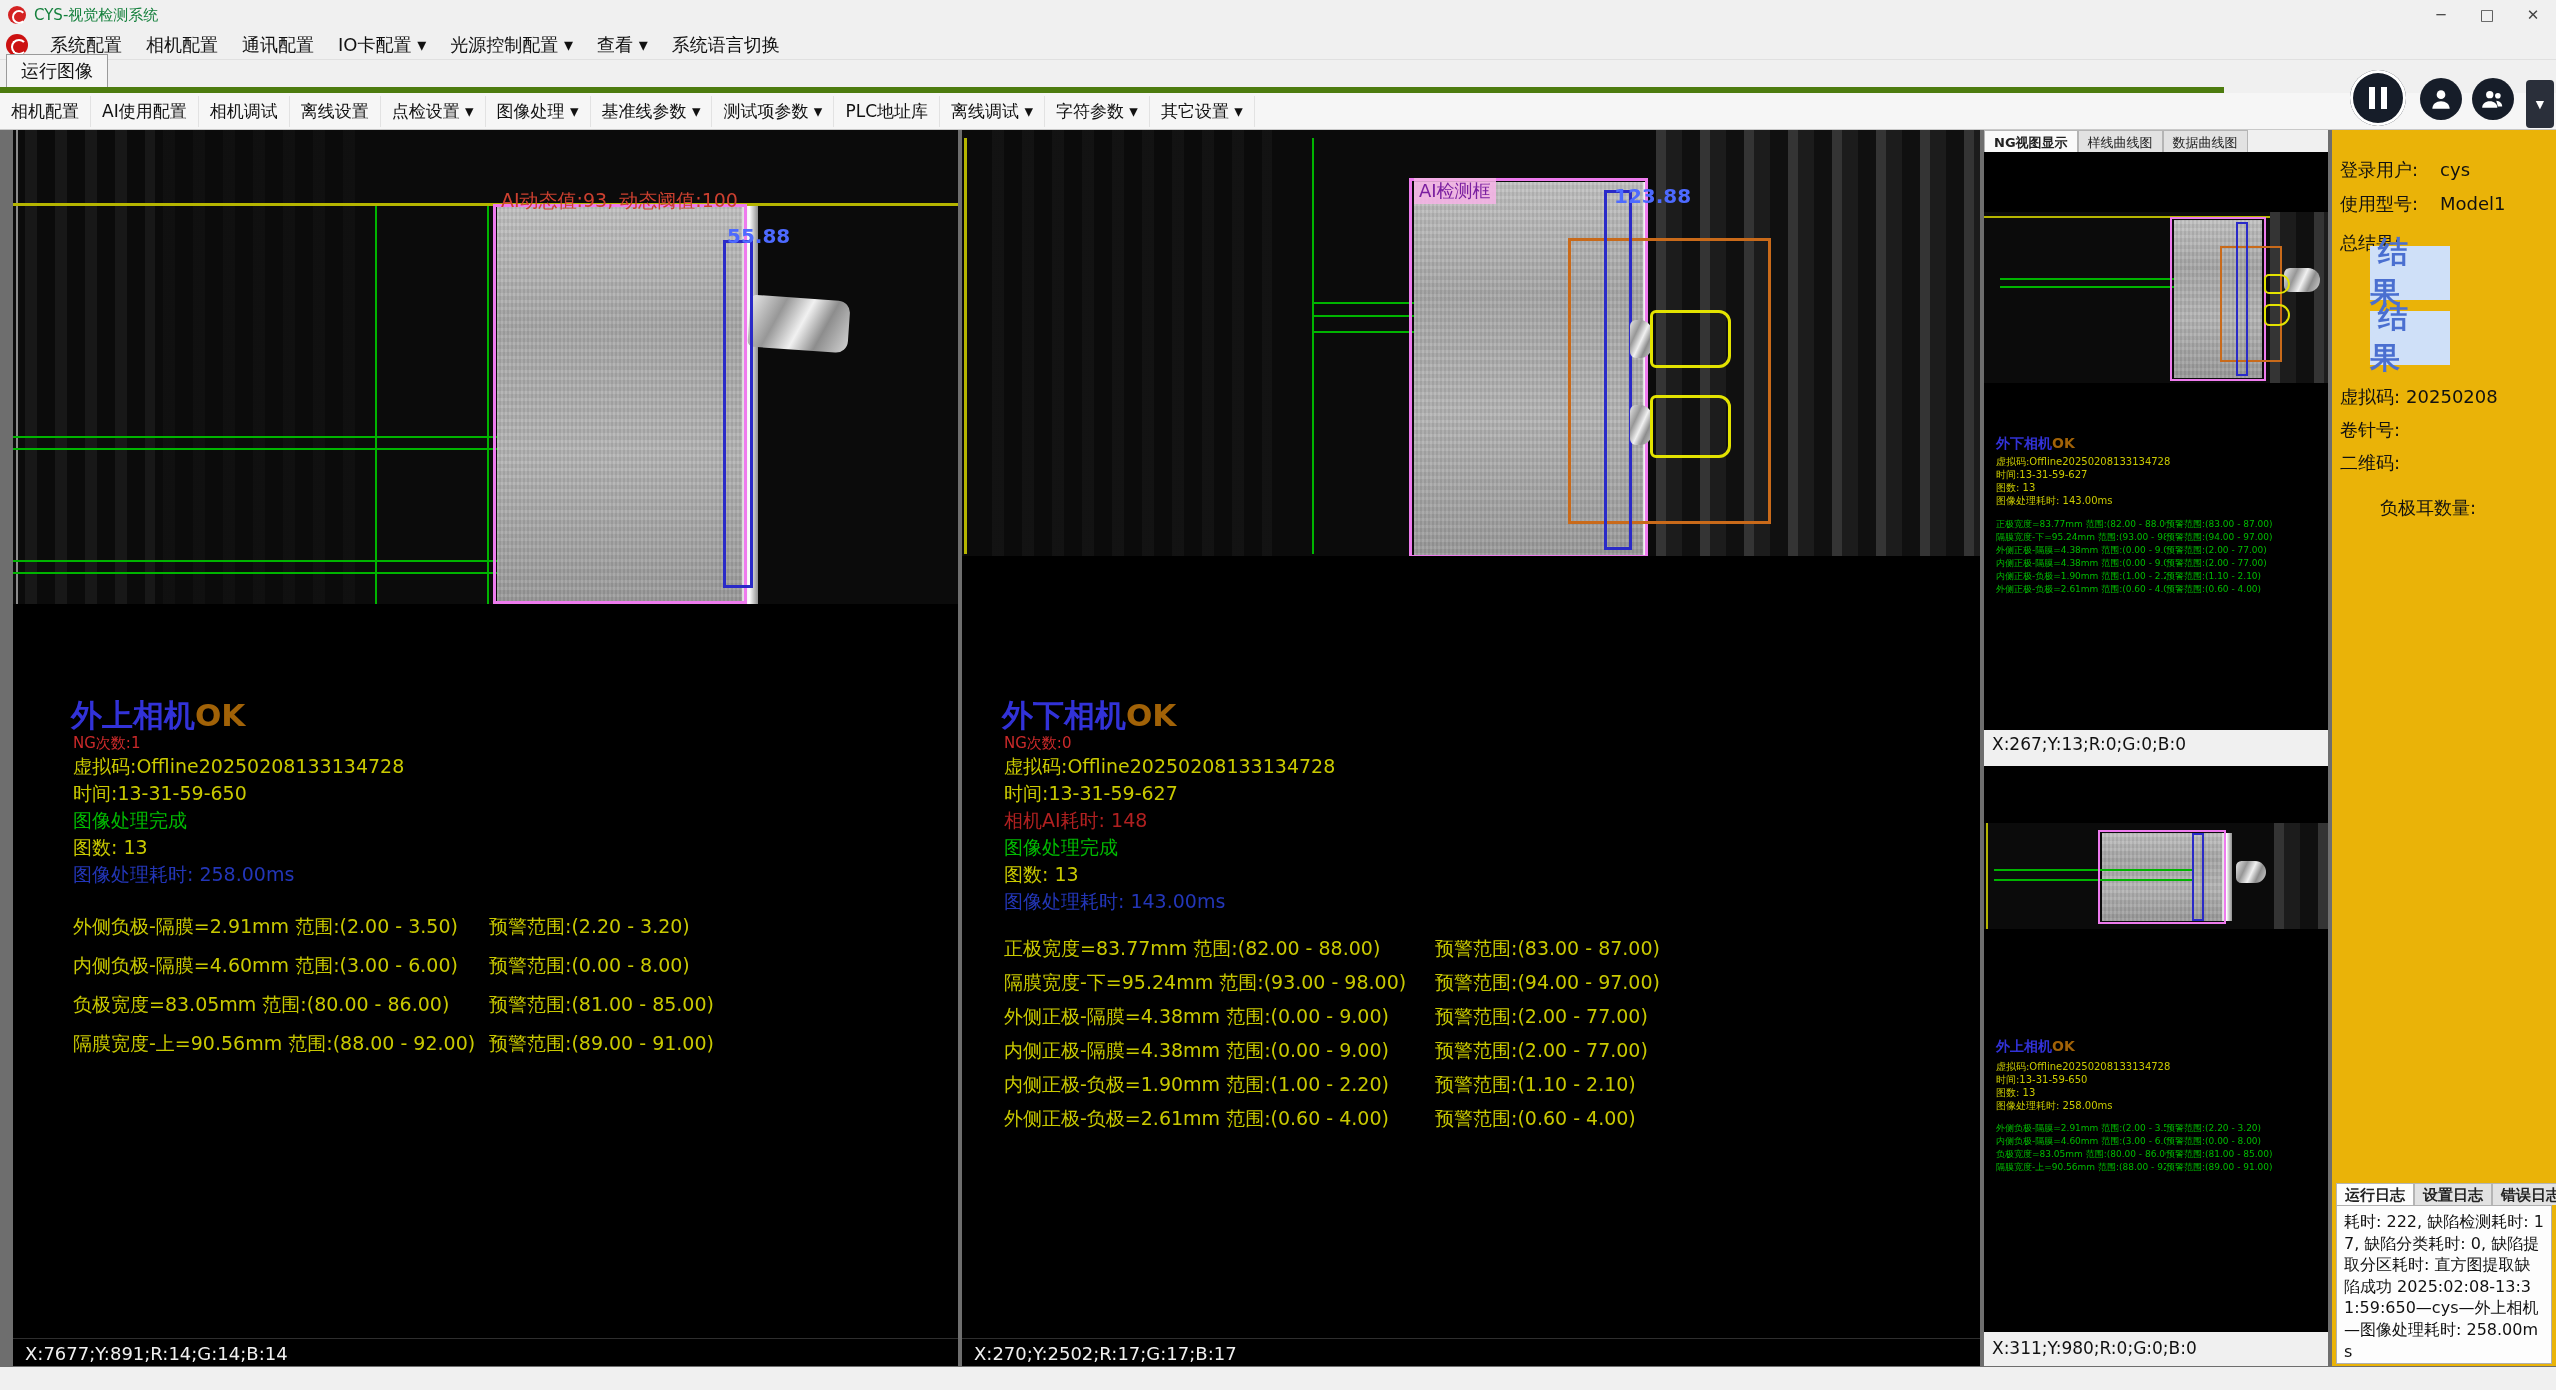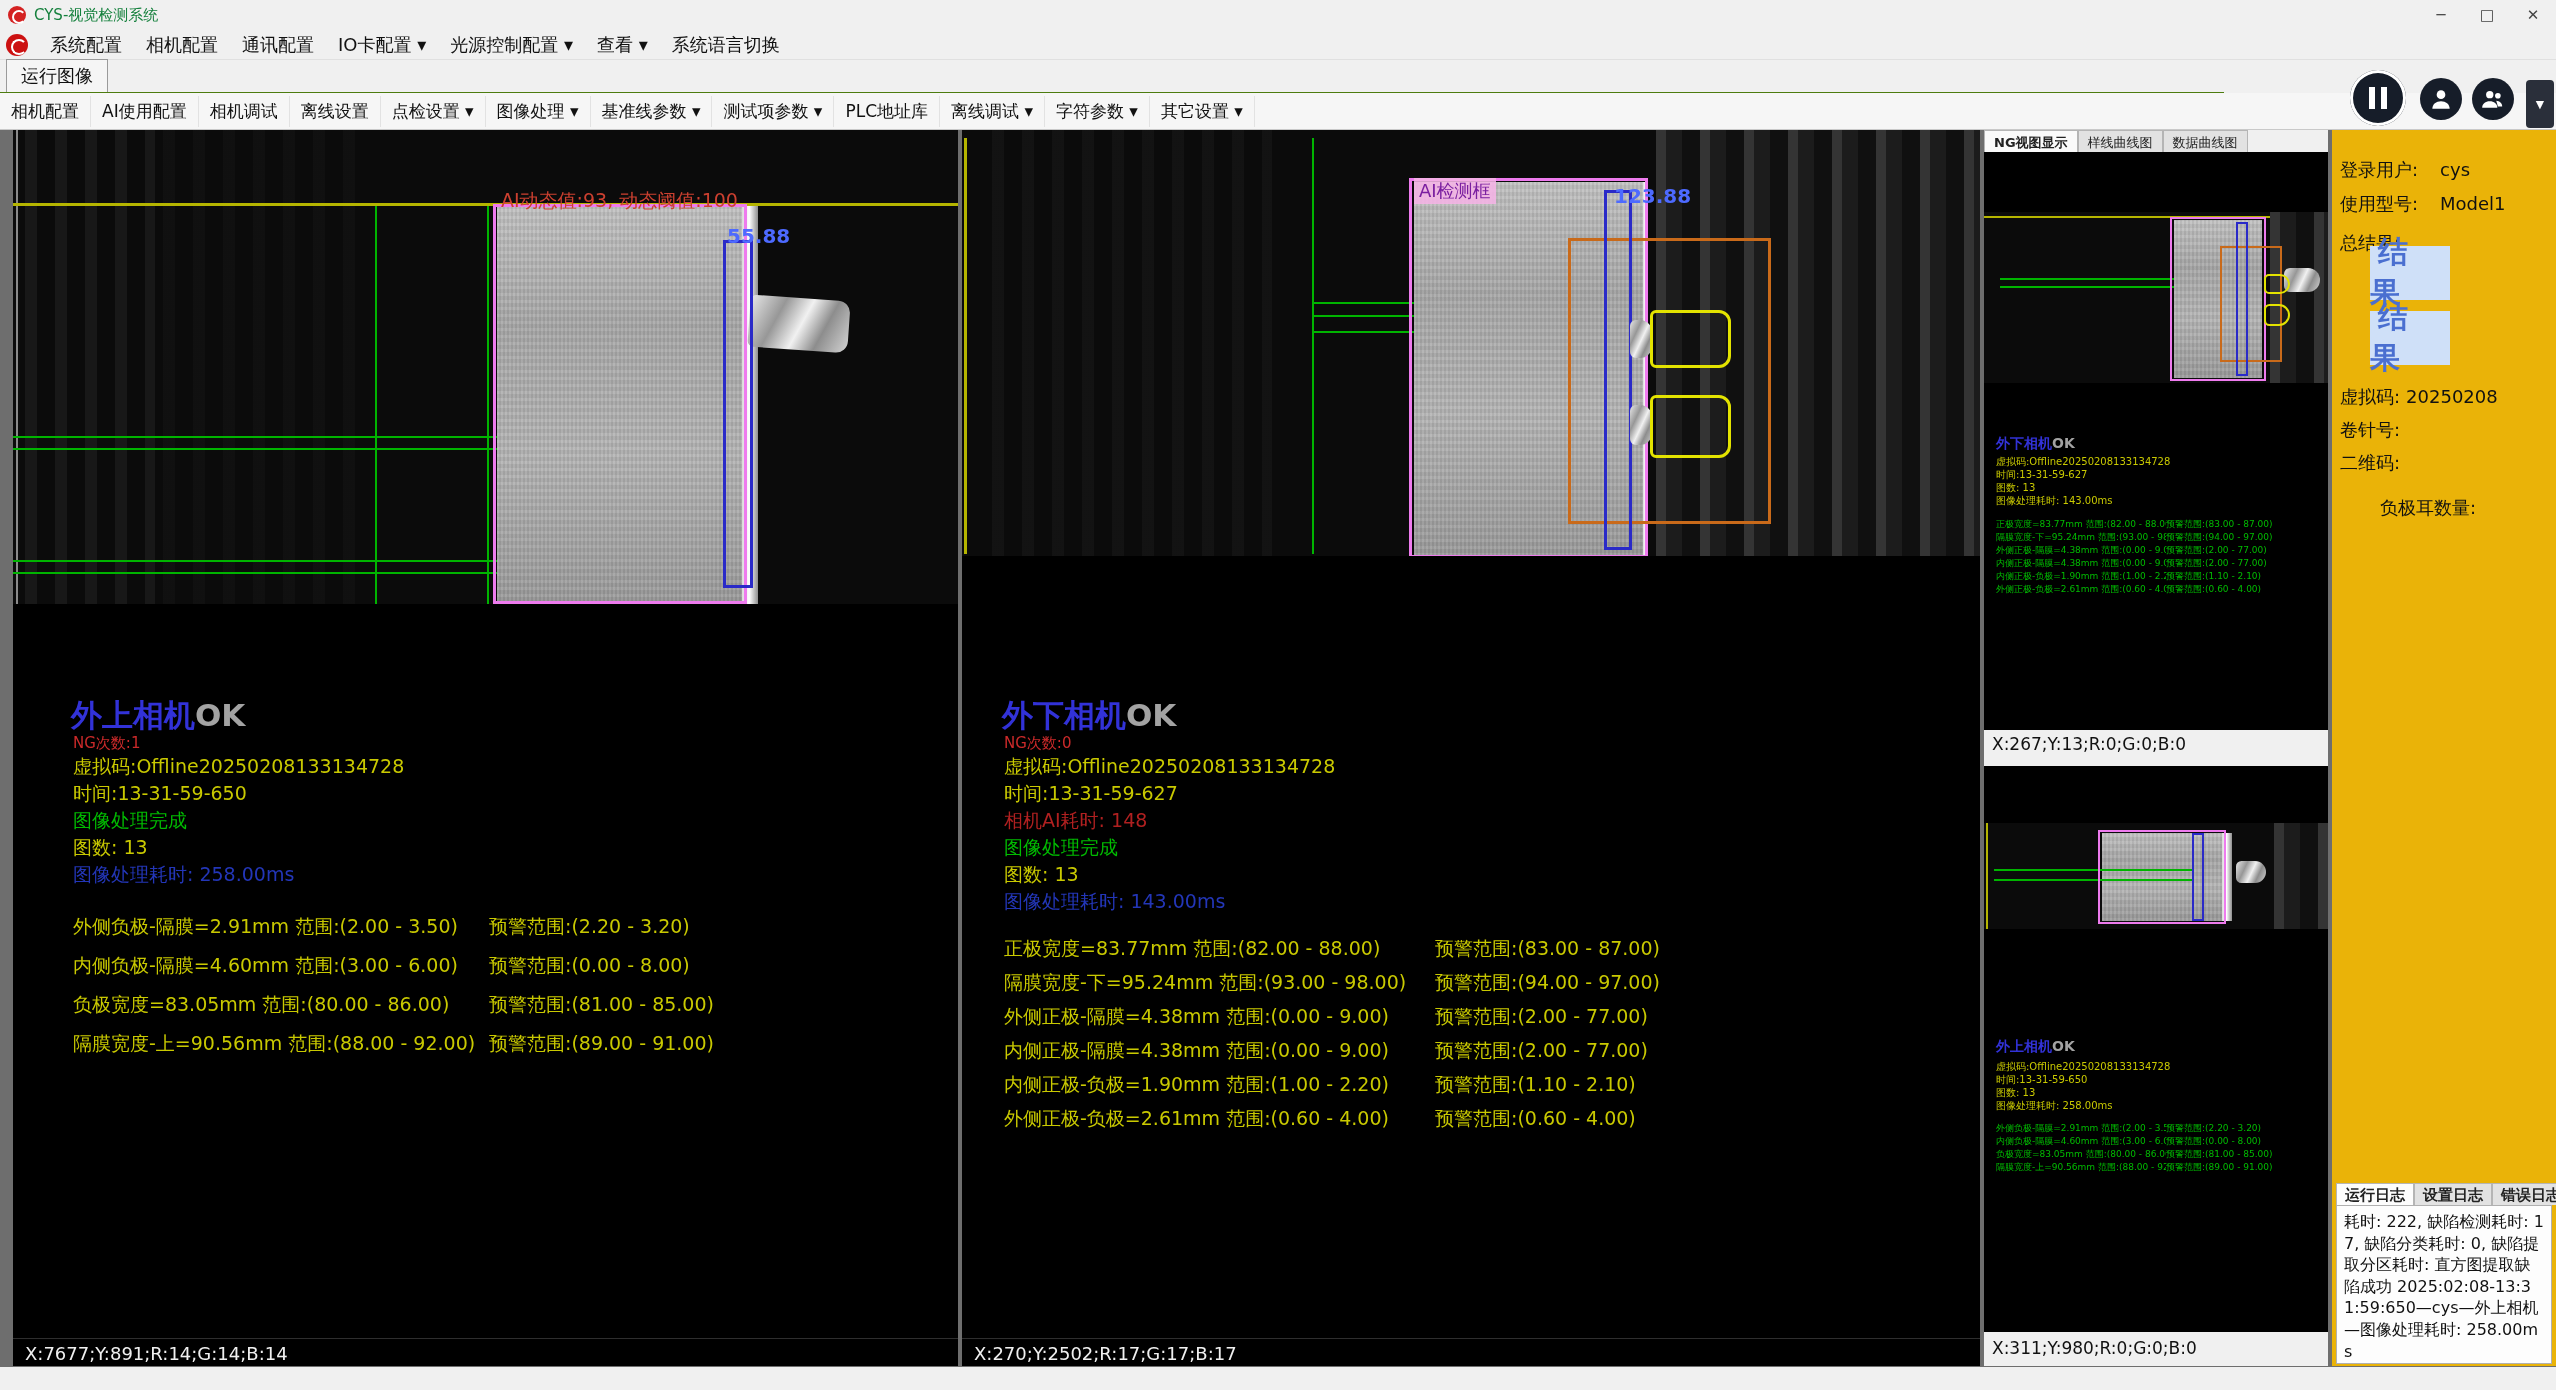--- a/index.html
+++ b/index.html
@@ -15,21 +15,21 @@
   .tb-btn { width:46px; height:30px; display:flex; align-items:center; justify-content:center; font-size:15px; color:#444; cursor:default; }
 
   
   .menubar { position:absolute; top:30px; left:0; width:2556px; height:30px; background:#f0f0f0; display:flex; align-items:center; border-bottom:1px solid #e0e0e0; }
   .mb-logo { width:22px; height:22px; margin:0 10px 0 6px; border-radius:50%; background:#cc1111; position:relative; }
   .mb-logo::after { content:""; position:absolute; left:5px; top:5px; width:12px; height:12px; border:2px solid #fff; border-right-color:transparent; border-radius:50%; }
   .menu-items { display:flex; align-items:center; }
   .menu-item { font-size:18px; color:#111; padding:2px 12px; white-space:nowrap; cursor:default; }
 
   
-  .tabrow { position:absolute; top:60px; left:0; width:2224px; height:33px; background:#f0f0f0; border-bottom:1px solid #4d7c0f; display:flex; align-items:flex-end; }
+  .tabrow { position:absolute; top:60px; left:0; width:2224px; height:33px; background:#f0f0f0; border-bottom:6px solid #4d7c0f; display:flex; align-items:flex-end; }
   .view-tab { margin-left:6px; font-size:18px; color:#111; padding:4px 14px; background:#f5f5f5; border:1px solid #9a9a9a; border-bottom:none; }
 
   
   .toolbarrow { position:absolute; top:93px; left:0; width:2556px; height:37px; background:#f6f6f6; border-bottom:1px solid #c9c9c9; display:flex; align-items:center; }
   .tool-items { display:flex; align-items:center; }
   .tool-item { font-size:17px; color:#111; padding:4px 11px; border-right:1px solid #e2e2e2; white-space:nowrap; cursor:default; }
 
   
   .main { position:absolute; top:130px; left:0; width:2556px; height:1237px; background:#6e6e6e; }
   .campanel { position:absolute; top:0; height:1236px; background:#000; overflow:hidden; }
@@ -57,21 +57,21 @@
   .orang { border:3px solid #c96a1a; }
   .ybox  { border:3px solid #e3e300; }
 
   .ovl-text { position:absolute; white-space:nowrap; }
   .ai-red { color:#cc4030; font-size:19px; }
   .blue-val { color:#4d6aff; font-size:20px; font-weight:bold; }
   .ai-label { color:#7a1fa0; background:rgba(245,180,230,0.88); font-size:18px; padding:1px 5px; }
 
   .cam-title { position:absolute; font-size:31px; font-weight:bold; white-space:nowrap; }
   .t-name { color:#3232d8; }
-  .t-ok { color:#a3a3a3; }
+  .t-ok { color:#a16207; }
   .ng-line { position:absolute; font-size:15px; color:#cc2a2a; white-space:nowrap; }
   .iline { position:absolute; font-size:19px; white-space:nowrap; }
   .c-yellow { color:#c9c900; }
   .c-green { color:#00bb00; }
   .c-dblue { color:#2336b8; }
   .c-dred { color:#b02020; }
 
   .mrows { position:absolute; }
   .mrow { position:relative; }
   .left-rows .mrow { height:39px; }

